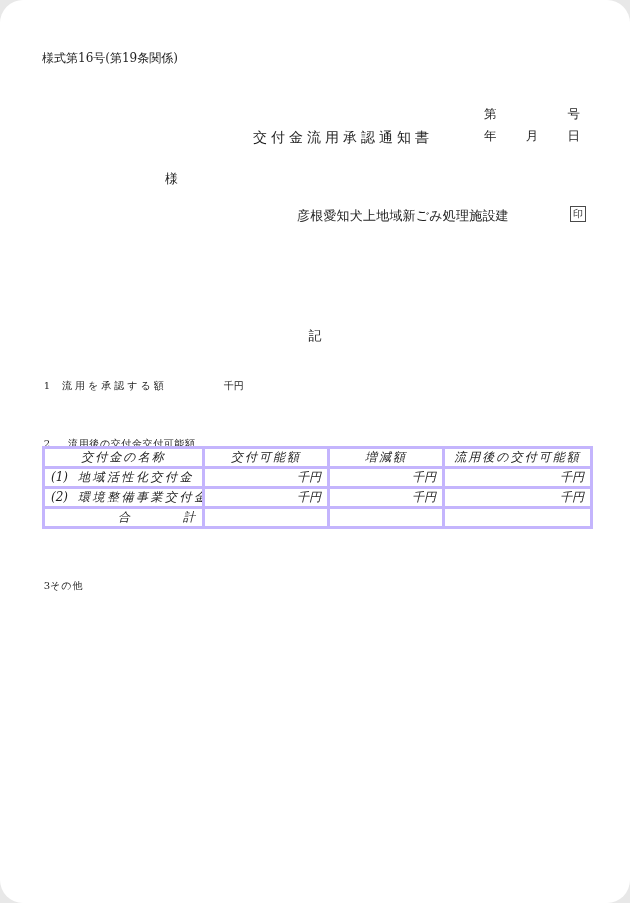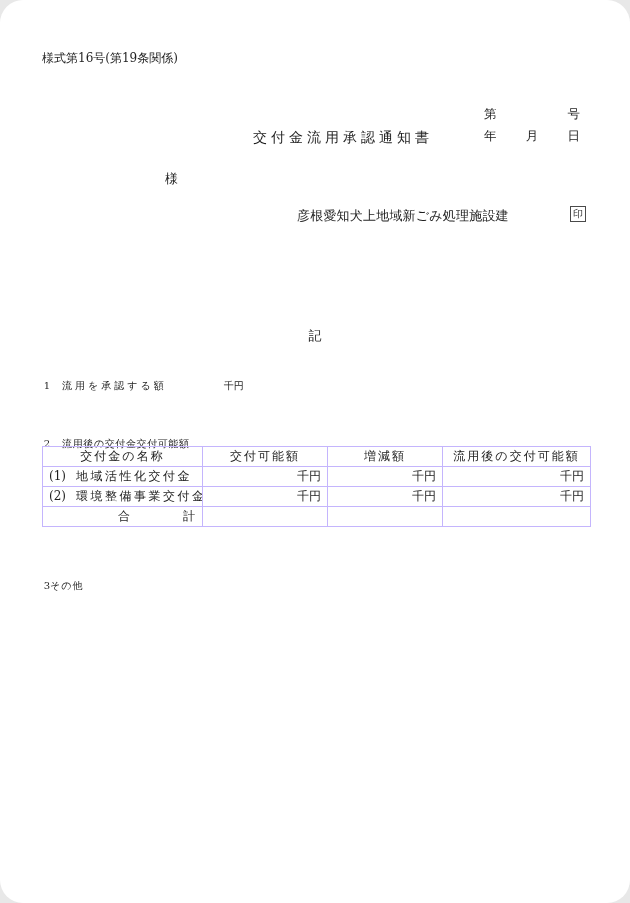--- a/index.html
+++ b/index.html
@@ -49,39 +49,40 @@
   .body-para { left: 42px; top: 249px; width: 560px; line-height: 21px; letter-spacing: -0.5px; }
   .body-para .line { white-space: pre; }
 
   .record-heading { left: 0; top: 327px; width: 100%; text-align: center; font-size: 13px; }
 
   .item-line { left: 31px; font-size: 10px; white-space: pre; }
   .item1 { top: 368px; }
   .item1 .item-label { margin-left: 12px; letter-spacing: 3px; }
   .item1 .item-amount { margin-left: 57px; }
   .item2 { top: 426px; }
-  .item2 .item-label { margin-left: 12px; letter-spacing: 0.6px; }
+  .item2 .item-label { margin-left: 18px; letter-spacing: 0.6px; }
   .item3 { top: 568px; }
   .item3 .item-label { margin-left: 0; letter-spacing: 1px; }
 
   table.grant-table {
     position: absolute;
     left: 42px; top: 446px;
     width: 548px;
     border-collapse: collapse;
     font-size: 12px;
     table-layout: fixed;
   }
   .grant-table td {
-    border: 1px solid #c4b5fd;
+    border: 3px solid #c4b5fd;
     height: 20px;
     padding: 0 6px;
     font-weight: normal;
     overflow: hidden;
     white-space: nowrap;
+    font-style: italic;
   }
   .grant-table .col-name  { width: 160px; }
   .grant-table .col-avail { width: 125px; }
   .grant-table .col-chg   { width: 115px; }
   .grant-table .col-after { width: 148px; }
   .grant-table .hdr { text-align: center; letter-spacing: 2px; }
   .grant-table .val { text-align: right; }
   .grant-table .name-cell .row-no { margin-right: 10px; }
   .grant-table .name-cell .row-name { letter-spacing: 2.5px; }
   .grant-table .total-cell { text-align: right; white-space: pre; letter-spacing: 1px; padding-left: 36px; }

